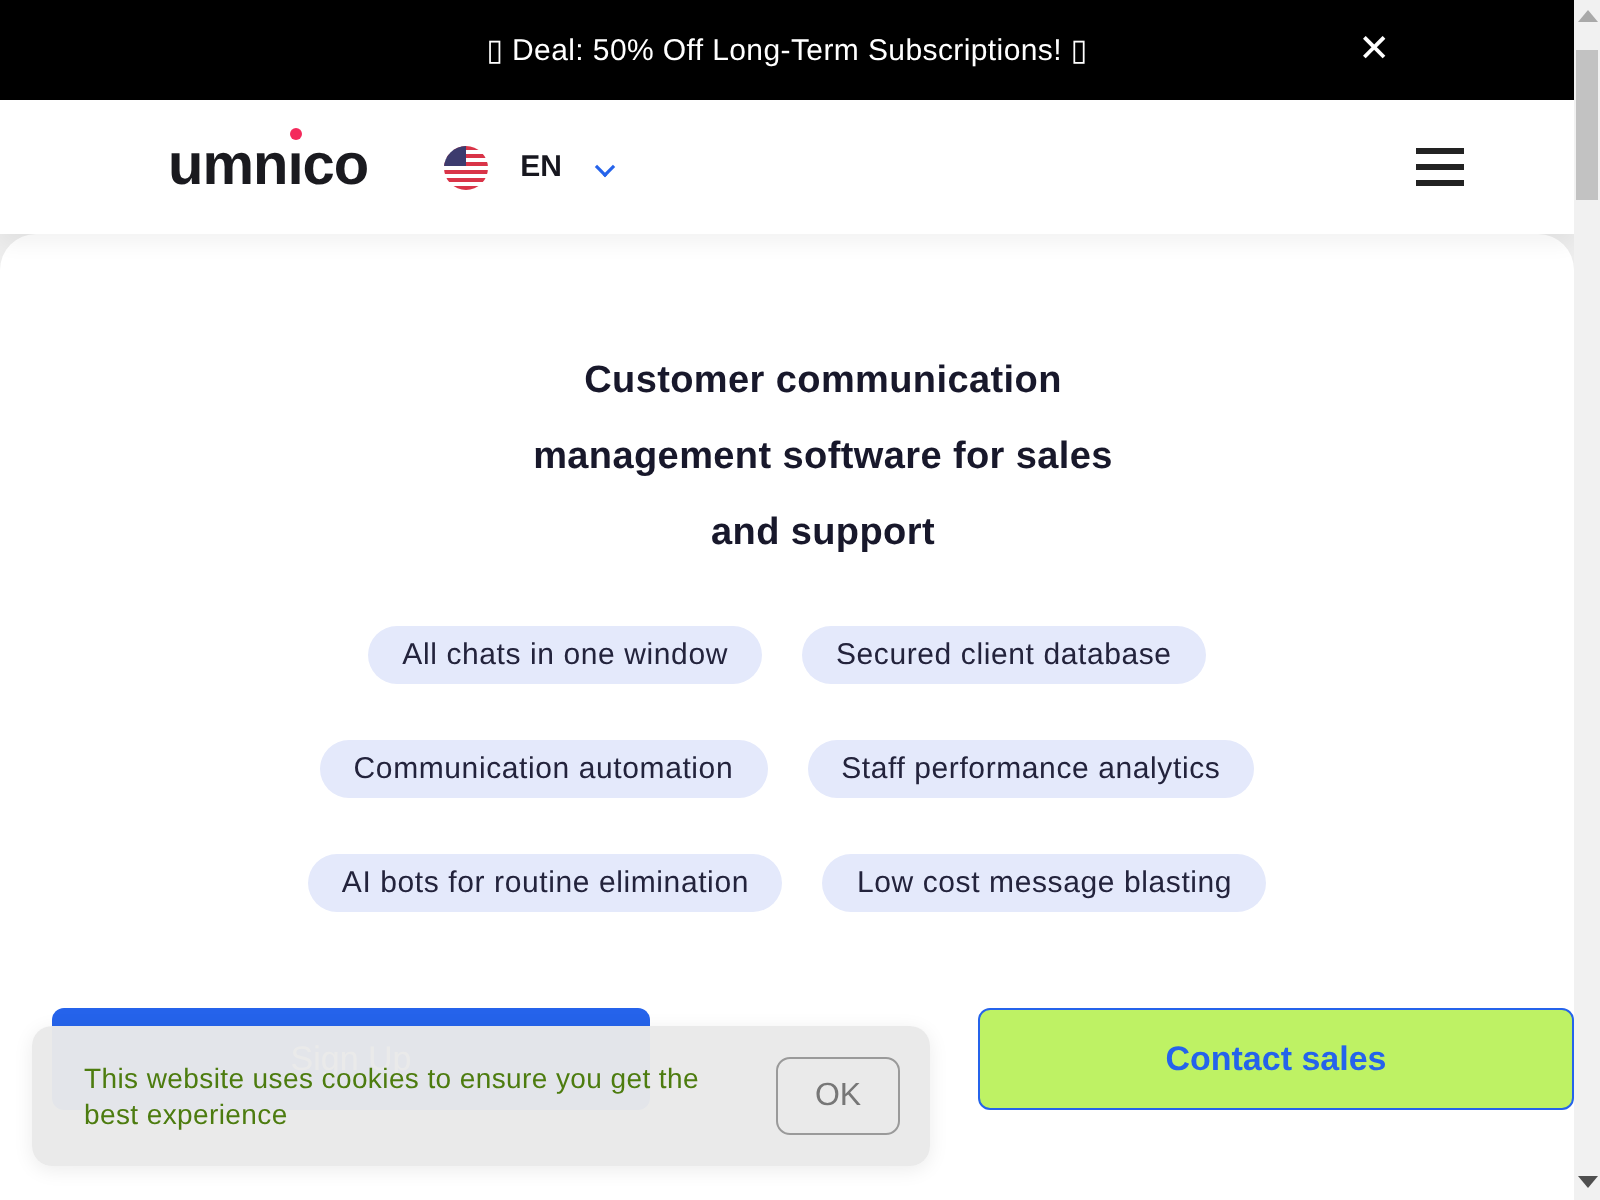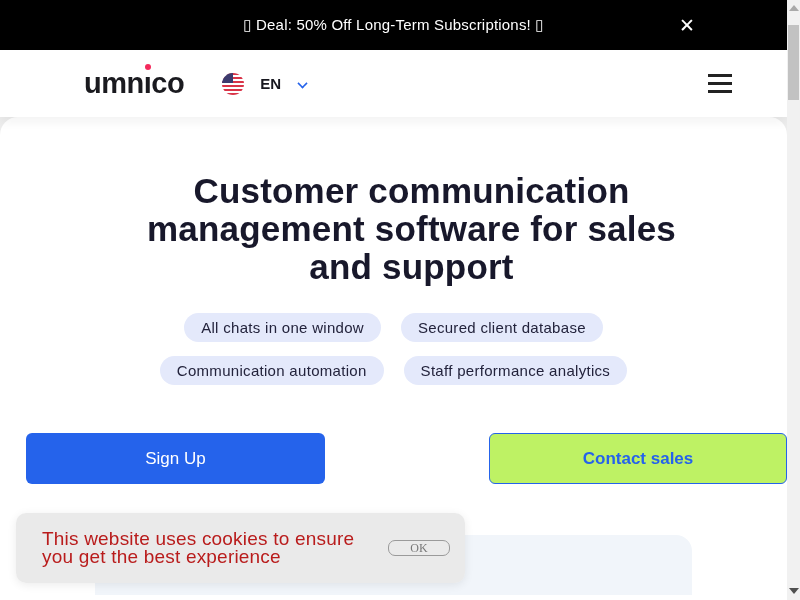--- a/index.html
+++ b/index.html
@@ -32,42 +32,42 @@
   .chevron::before { content:""; position:absolute; left:1px; top:2px; width:7px; height:7px;
                      border-right:2px solid #2563eb; border-bottom:2px solid #2563eb; transform:rotate(45deg) scale(.8); }
   .burger { margin-left:auto; background:none; border:none; cursor:pointer;
             display:flex; flex-direction:column; gap:5px; padding:4px 0; }
   .burger span { display:block; width:24px; height:3px; background:#222; }
 
   
   .main-bg { position:relative; height:483px; background:#ededed; z-index:1; }
   .main-card { position:absolute; inset:0; background:#fff; border-radius:18px 18px 0 0; overflow:hidden; }
   .hero { text-align:center; padding-top:55px; }
-  h1 { font-size:35px; line-height:38px; font-weight:700; color:#18182b; letter-spacing:.2px;padding-left:36px; }
-  .pills { margin-top:27px; display:flex; flex-direction:column; gap:14px; align-items:center; }
+  h1 { font-size:19px; line-height:38px; font-weight:700; color:#18182b; letter-spacing:.2px;padding-left:36px; }
+  .pills { margin-top:27px; display:flex; flex-direction:column; gap:28px; align-items:center; }
   .pill-row { display:flex; gap:20px; justify-content:center; }
   .pill { background:#e4e9fb; color:#23233c; font-size:15px; letter-spacing:.3px;
           padding:6px 17px; border-radius:17px; white-space:nowrap; }
   .cta-row { margin-top:48px; display:flex; gap:20px; justify-content:space-between;padding-left:26px; }
   .btn { height:51px; border-radius:6px; font-size:17px; cursor:pointer;
          display:flex; align-items:center; justify-content:center; }
   .btn-primary { width:299px; background:#2563eb; border:none; color:#fff; font-weight:500; }
   .btn-outline { width:298px; background:#bef264; border:1.5px solid #2563eb; color:#2563eb; font-weight:600; }
   .section-panel { margin:51px auto 0; width:597px; height:60px; background:#f1f5fa;
                    border-radius:16px 16px 0 0; }
 
   
   .cookie { position:absolute; left:16px; top:513px; width:449px; height:70px; z-index:10;
             background:rgba(233,233,233,.97); border-radius:10px;
             box-shadow:0 2px 10px rgba(0,0,0,.08);
             display:flex; align-items:center; padding:0 26px; }
-  .cookie-msg { font-size:19px; line-height:18px; color:#b91c1c; max-width:332px; letter-spacing:.2px; }
+  .cookie-msg { font-size:14px; line-height:18px; color:#4d7c0f; max-width:332px; letter-spacing:.2px; }
   .cookie-ok { position:absolute; right:15px; top:50%; transform:translateY(-50%);
-               width:62px; height:16px; background:transparent; border:1px solid #9a9a9a;
-               border-radius:7px; color:#777; font-size:12px; cursor:pointer;font-family:Liberation Serif, serif; }
+               width:62px; height:39px; background:transparent; border:1px solid #9a9a9a;
+               border-radius:7px; color:#777; font-size:16px; cursor:pointer; }
 
   
   .scrollbar { position:absolute; right:0; top:0; width:13px; height:600px; background:#f1f1f1; z-index:20; }
   .sb-arrow-up { position:absolute; top:5px; left:50%; transform:translateX(-50%);
                  width:0; height:0; border-left:5px solid transparent; border-right:5px solid transparent;
                  border-bottom:6px solid #a9a9a9; }
   .sb-thumb { position:absolute; top:25px; left:1px; width:11px; height:75px; background:#c2c2c2; }
   .sb-arrow-down { position:absolute; bottom:6px; left:50%; transform:translateX(-50%);
                    width:0; height:0; border-left:5px solid transparent; border-right:5px solid transparent;
                    border-top:6px solid #4f4f4f; }
@@ -111,20 +111,24 @@
           </h1>
           <div class="pills">
             <div class="pill-row">
               <span class="pill">All chats in one window</span>
               <span class="pill">Secured client database</span>
             </div>
             <div class="pill-row">
               <span class="pill">Communication automation</span>
               <span class="pill">Staff performance analytics</span>
             </div>
+            <div class="pill-row">
+              <span class="pill">AI bots for routine elimination</span>
+              <span class="pill">Low cost message blasting</span>
+            </div>
           </div>
           <div class="cta-row">
             <button class="btn btn-primary">Sign Up</button>
             <button class="btn btn-outline">Contact sales</button>
           </div>
           <div class="section-panel"></div>
         </div>
       </div>
     </div>
   </div>

